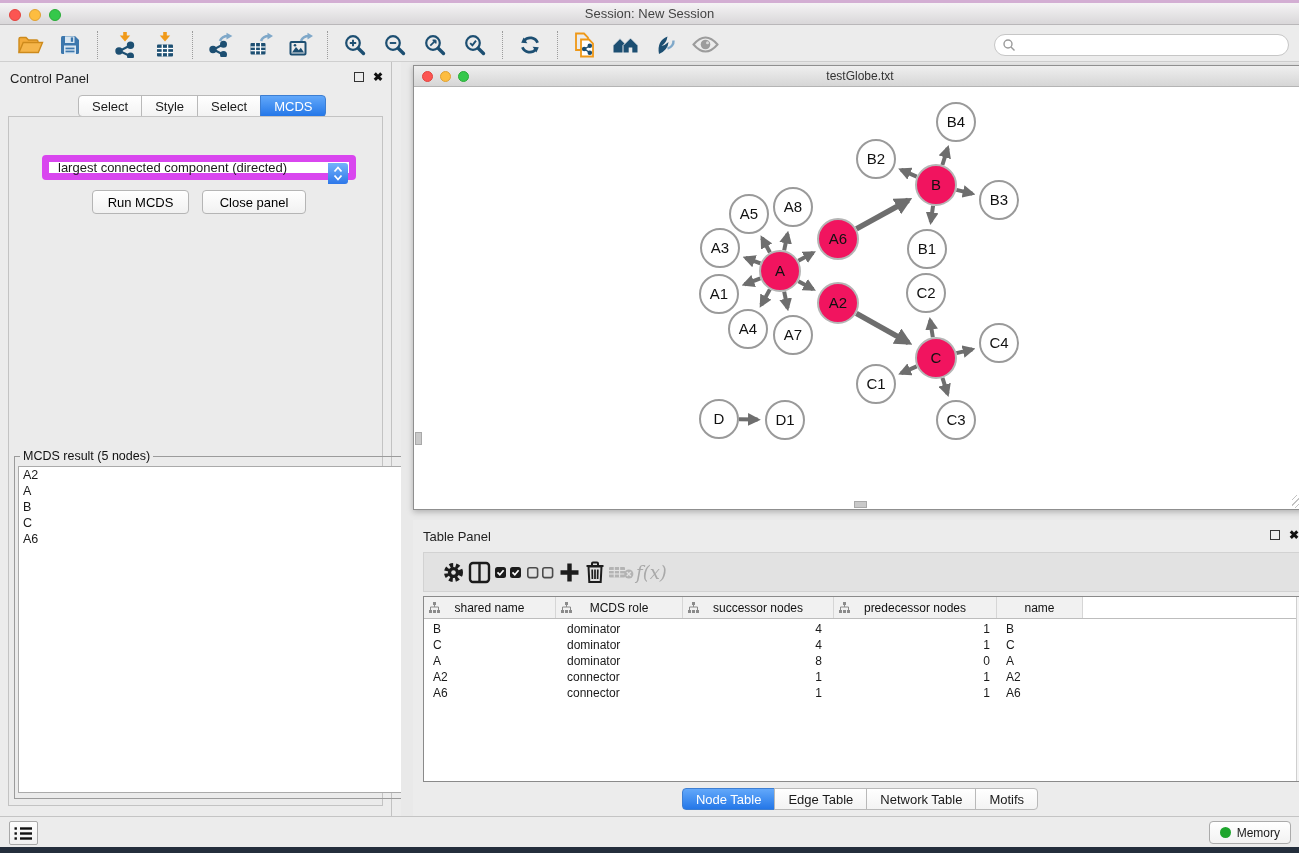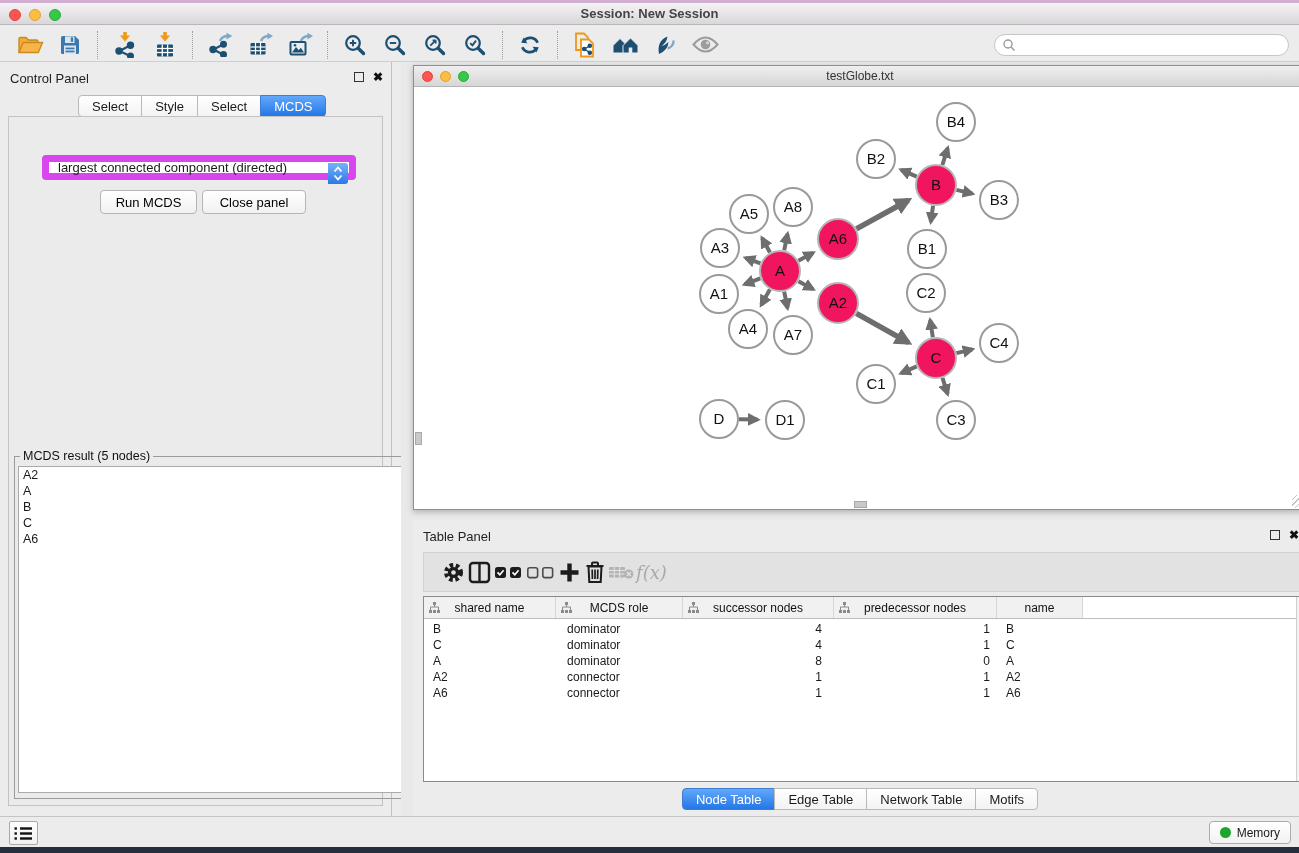--- a/index.html
+++ b/index.html
@@ -3,21 +3,21 @@
 <meta charset="utf-8">
 <style>
   * { margin:0; padding:0; box-sizing:border-box; }
   html,body { width:1299px; height:853px; overflow:hidden; }
   body { font-family:"Liberation Sans", sans-serif; background:#ececec; position:relative; color:#1a1a1a; }
 
   
   #titlebar { position:absolute; left:0; top:0; width:1299px; height:25px;
     background:linear-gradient(#f5f4f5,#d9d7d9); border-top:3px solid #d3aed3;
     border-bottom:1px solid #b9b7b9; display:flex; align-items:center; justify-content:center; }
-  #titlebar .title { font-size:13px; color:#444;font-weight:bold; }
+  #titlebar .title { font-size:13px; color:#444; }
   .lights { position:absolute; left:9px; top:6px; display:flex; gap:8px; }
   .light { width:12px; height:12px; border-radius:50%; }
   .light.red { background:#fc5552; border:1px solid #e2443f; }
   .light.yellow { background:#fdbd40; border:1px solid #dfa133; }
   .light.green { background:#35c84b; border:1px solid #2aab38; }
 
   
   #toolbar { position:absolute; left:0; top:28px; width:1299px; height:34px;
     background:#ececec; border-bottom:1px solid #cfcfcf; display:flex; align-items:center; padding:0 10px; }
   .tbtn { width:40px; height:30px; display:flex; align-items:center; justify-content:center; cursor:default; }
@@ -41,21 +41,21 @@
   .tab.active { background:linear-gradient(#62a8fa,#2477e8); color:#fff; border-color:#3d7ed2; }
 
   #cp-content { position:absolute; left:8px; top:54px; width:375px; height:690px; border:1px solid #c3c3c3; background:#ebebeb; }
   #opt-label { position:absolute; left:0; top:74px; width:100%; text-align:center; font-size:13px; }
   #opt-select { position:absolute; left:42px; top:93px; width:314px; height:25px; background:#fff;
     border:7px solid #d946ef; border-radius:4px; display:flex; align-items:center; padding-left:9px; font-size:13px; }
   #opt-stepper { position:absolute; right:1px; top:1px; width:20px; height:21px; border-radius:0 3px 3px 0;
     background:linear-gradient(#74b3fb,#2d77e9); display:flex; flex-direction:column; align-items:center; justify-content:center; gap:1px; }
   .cp-btn { position:absolute; top:128px; height:24px; background:linear-gradient(#ffffff,#f1f1f1);
     border:1px solid #b5b5b5; border-radius:4px; font-size:13px; font-family:"Liberation Sans",sans-serif; }
-  #run-btn { left:100px; width:97px; }
+  #run-btn { left:92px; width:97px; }
   #closep-btn { left:202px; width:104px; }
 
   #mcds-groupbox { position:absolute; left:14px; top:394px; width:444px; height:343px; border:1px solid #9b9b9b; }
   #mcds-legend { position:absolute; top:-8px; left:5px; background:#ebebeb; padding:0 3px; font-size:12.5px; color:#111; }
   #mcds-list { position:absolute; left:3px; top:9px; right:3px; bottom:5px; background:#fff; border:1px solid #aaa; overflow:hidden; }
   .result-item { font-size:12.5px; line-height:16px; padding-left:4px; }
   #mcds-scroll { position:absolute; right:0; top:0; bottom:0; width:13px; background:linear-gradient(to right,#ececec,#fbfbfb); border-left:1px solid #ddd; }
 
   
   #workspace { position:absolute; left:393px; top:62px; width:906px; height:754px; background:#e9e9e9;margin-left:8px; }

